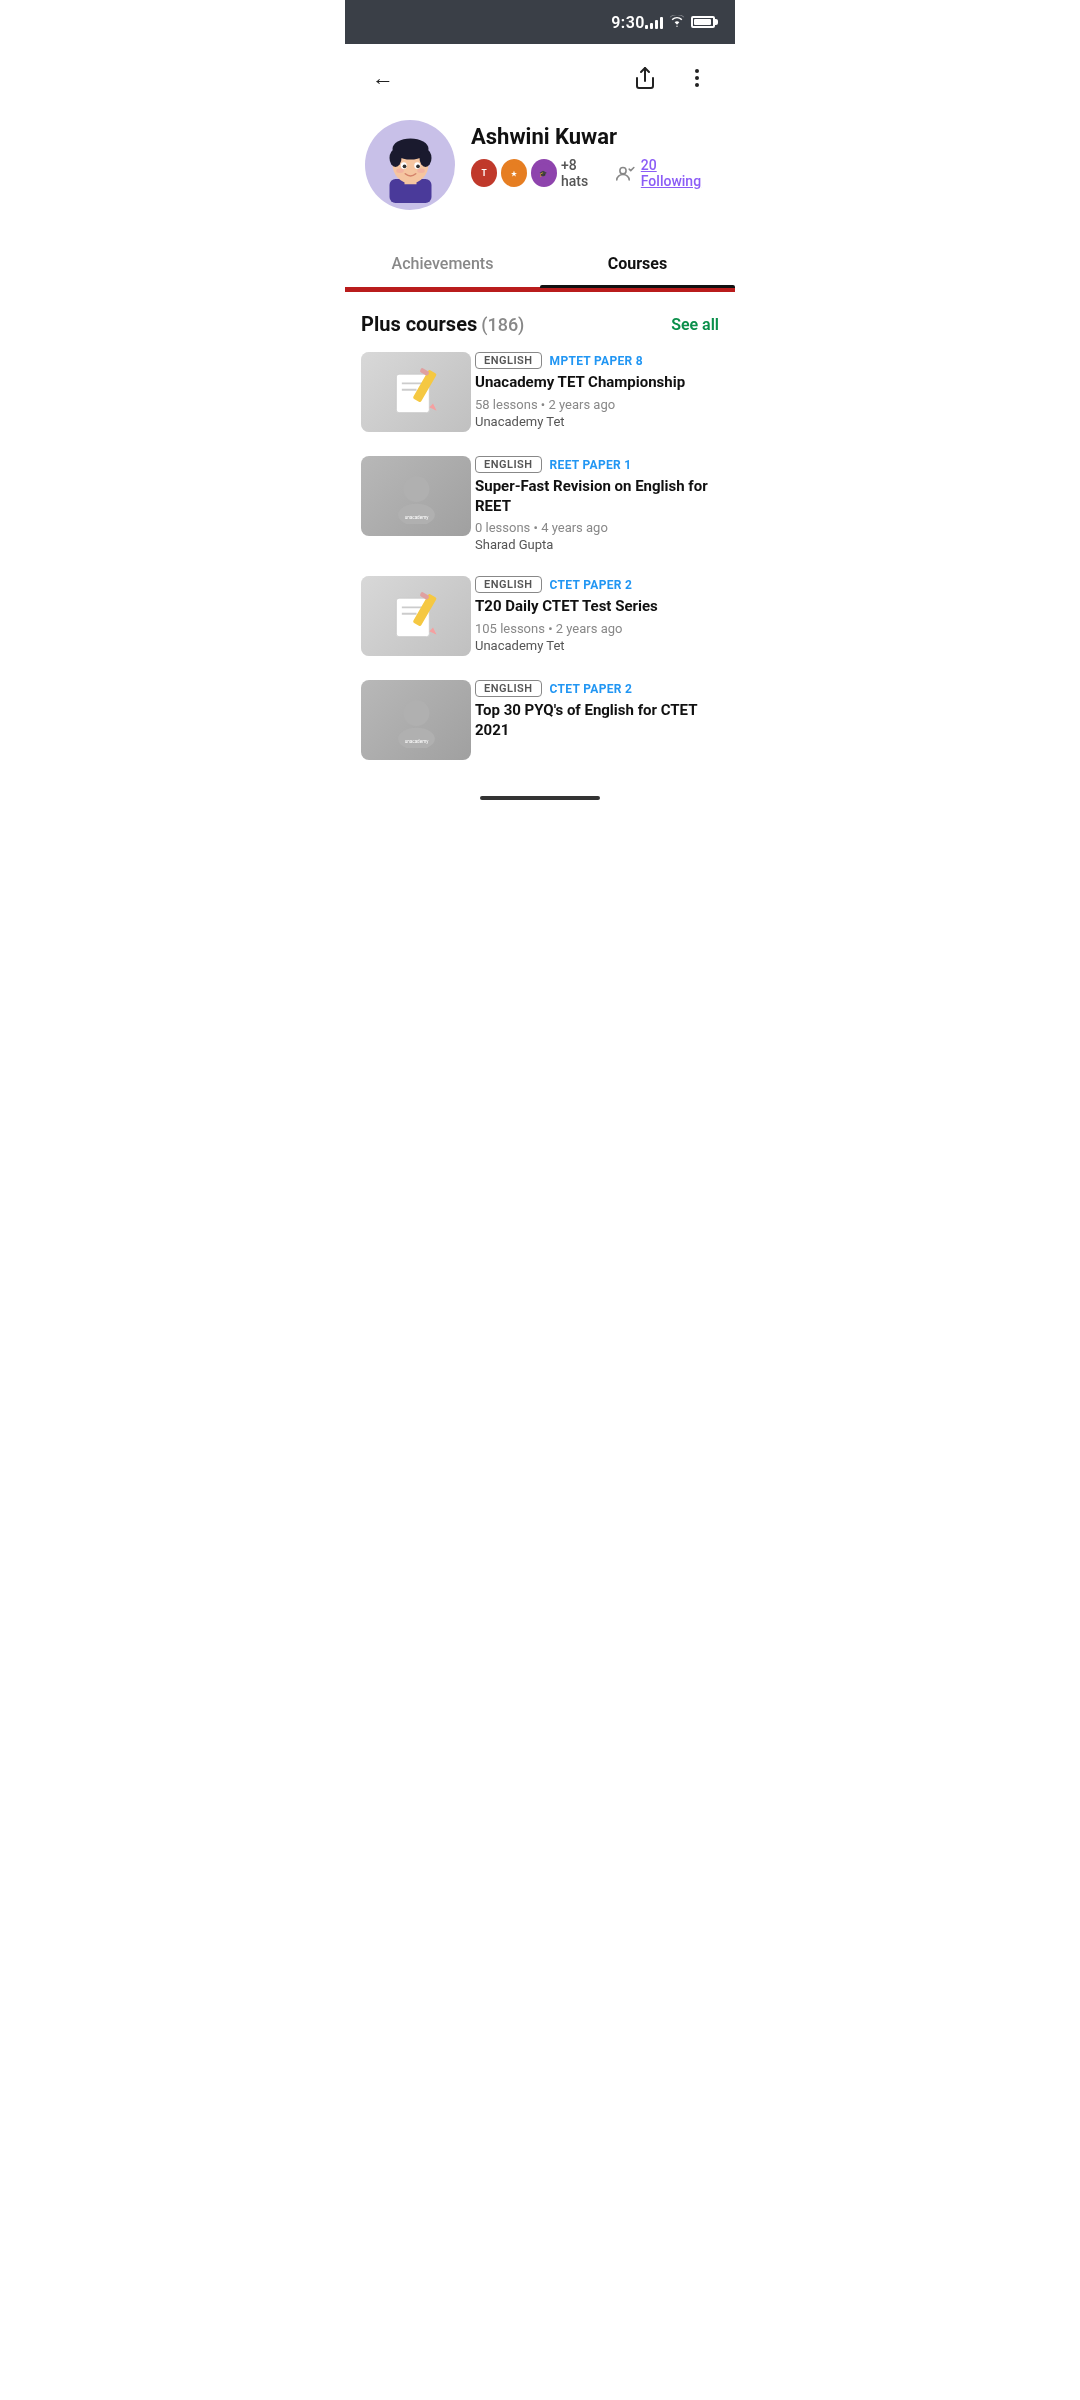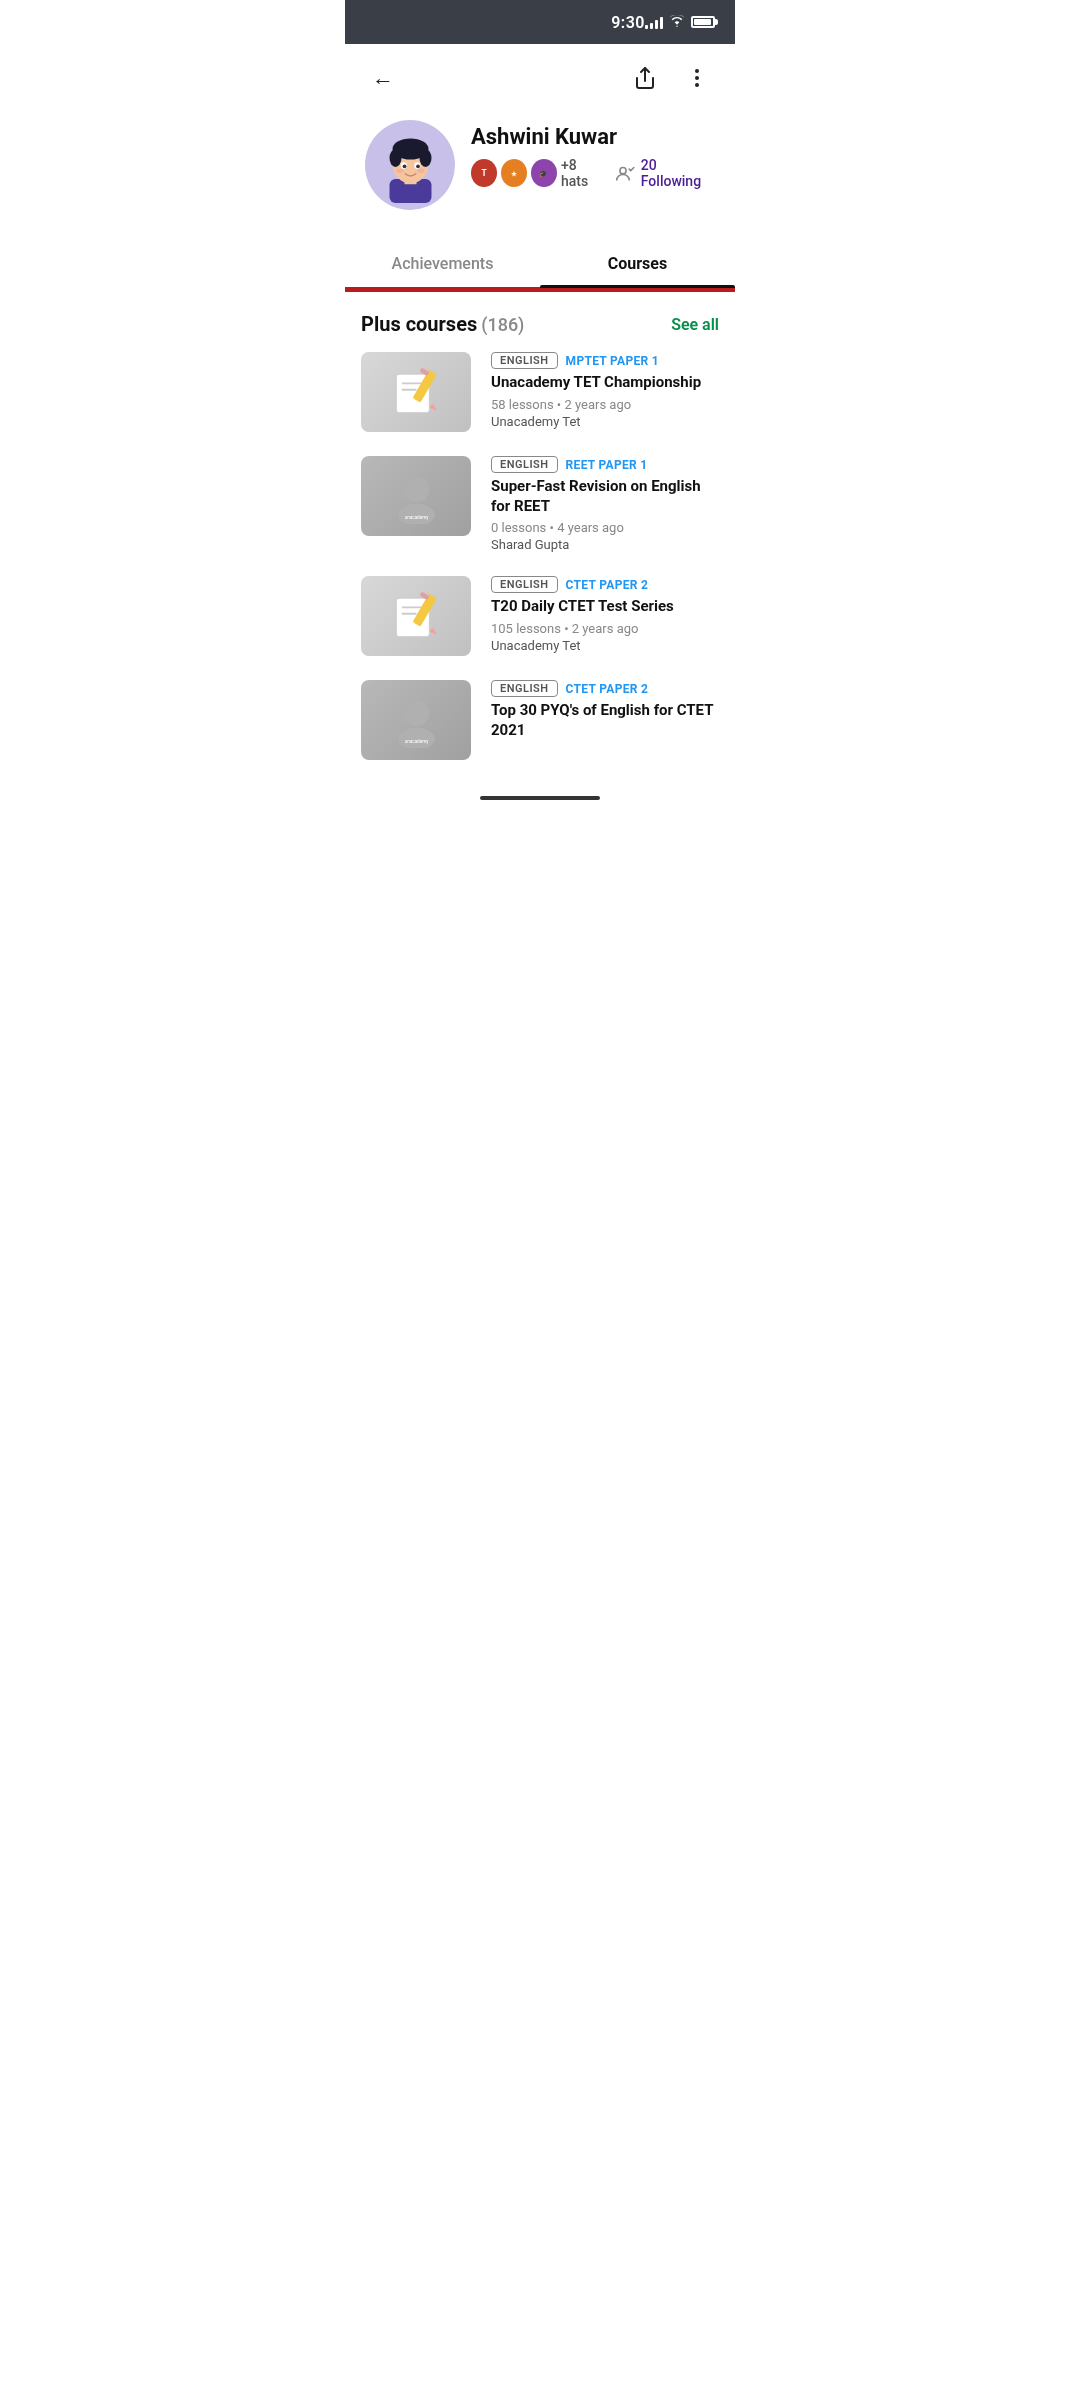--- a/index.html
+++ b/index.html
@@ -175,22 +175,23 @@
       color: #555;
       font-weight: 500;
     }
     .following-container {
       display: flex;
       align-items: center;
       gap: 6px;
     }
     .following-text {
       font-size: 14px;
-      color: #4c1d95;
+      color: #8b5cf6;
       font-weight: 500;
+      text-decoration: underline;
     }
 
     
     .tabs {
       display: flex;
       border-bottom: 5px solid #b91c1c;
       margin-top: 10px;
     }
     .tab {
       flex: 1;
@@ -242,21 +243,21 @@
     .see-all {
       font-size: 16px;
       color: #0a8f4a;
       font-weight: 600;
       cursor: pointer;
     }
 
     
     .course-item {
       display: flex;
-      gap: 20px;
+      gap: 4px;
       margin-bottom: 24px;
       cursor: pointer;
     }
     .course-thumbnail {
       width: 110px;
       height: 80px;
       border-radius: 8px;
       flex-shrink: 0;
       overflow: hidden;
       background: #e8e8e8;
@@ -493,21 +494,21 @@
 
             <rect x="34" y="5" width="10" height="36" rx="2" transform="rotate(30 39 23)" fill="#f5c842"></rect>
             <polygon points="48,42 52,50 44,46" fill="#f5a0a0"></polygon>
             <rect x="34" y="5" width="10" height="5" rx="2" transform="rotate(30 39 7)" fill="#e0a0a0"></rect>
           </svg>
         </div>
       </div>
       <div class="course-info">
         <div class="course-tags">
           <span class="tag-english">ENGLISH</span>
-          <span class="tag-category">MPTET PAPER 1</span>
+          <span class="tag-category">MPTET PAPER 8</span>
         </div>
         <div class="course-title">Unacademy TET Championship</div>
         <div class="course-meta">58 lessons • 2 years ago</div>
         <div class="course-instructor">Unacademy Tet</div>
       </div>
     </div>
 
     <div class="course-item">
       <div class="course-thumbnail">
         <div class="thumb-person">

